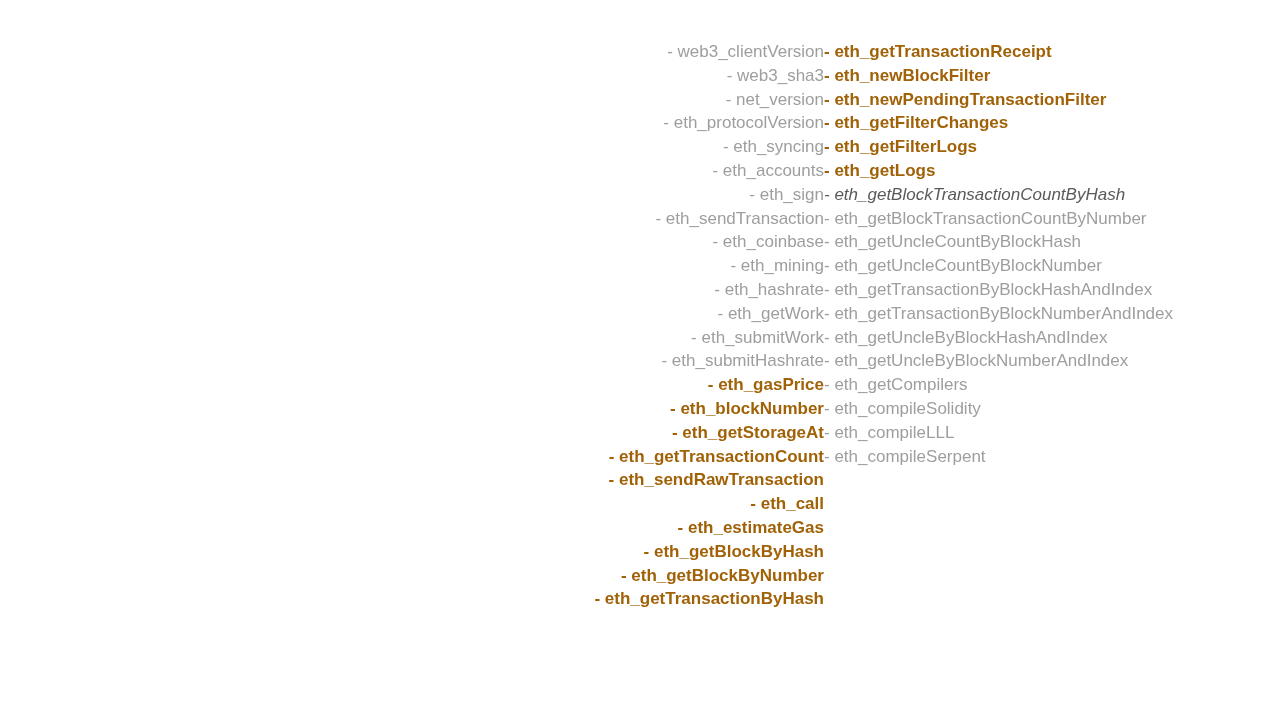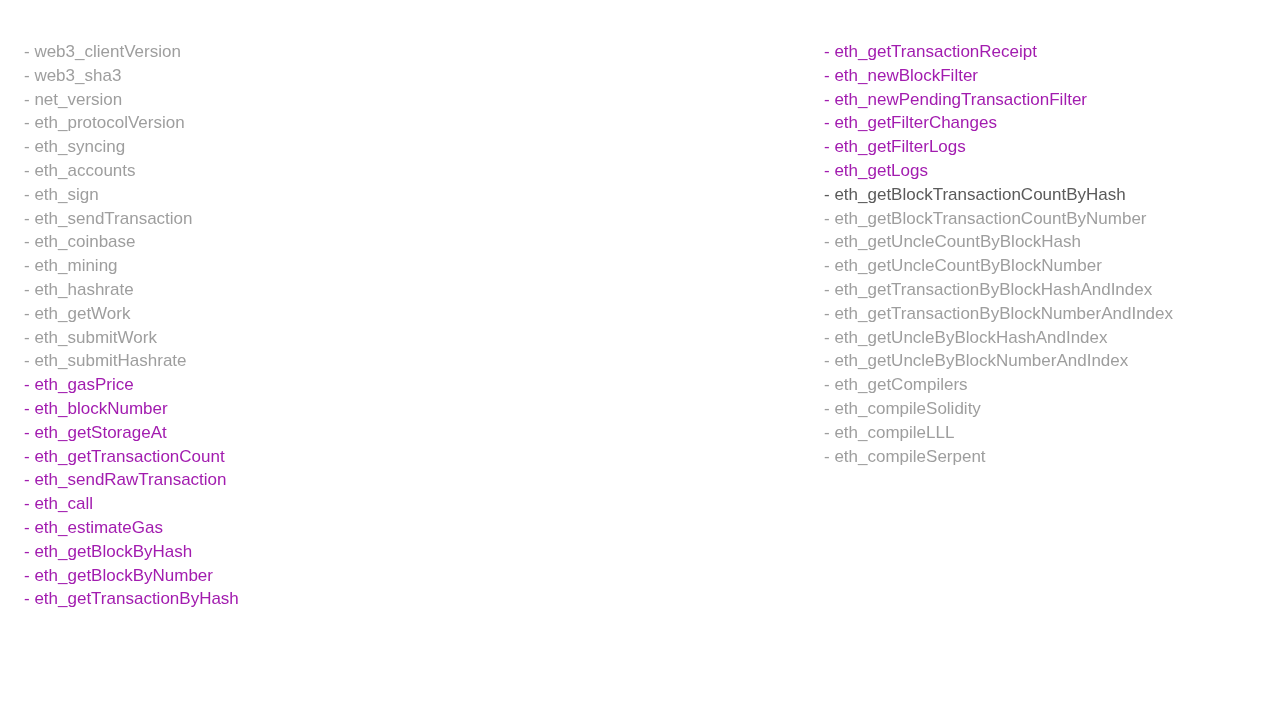--- a/index.html
+++ b/index.html
@@ -12,36 +12,37 @@
     width: 1274px;
     box-sizing: border-box;
   }
   .columns {
     display: flex;
     gap: 0;
   }
   .col {
     flex: 0 0 auto;
   }
-  .col-left { width: 800px; }
+  .col-left { width: 800px; text-align: right; }
   .col-right { width: 430px; }
   .item {
     white-space: nowrap;
   }
   .item.muted {
     color: #9e9e9e;
     font-weight: 400;
   }
   .item.bold {
-    color: #a21caf;
-    font-weight: 400;
+    color: #a16207;
+    font-weight: 700;
   }
   .item.medium {
     color: #5a5a5a;
     font-weight: 400;
+    font-style: italic;
   }
 </style>
 </head>
 <body>
 
 <div class="columns">
   <div class="col col-left" id="col-left">
       <div class="item muted">- web3_clientVersion</div>
       <div class="item muted">- web3_sha3</div>
       <div class="item muted">- net_version</div>

